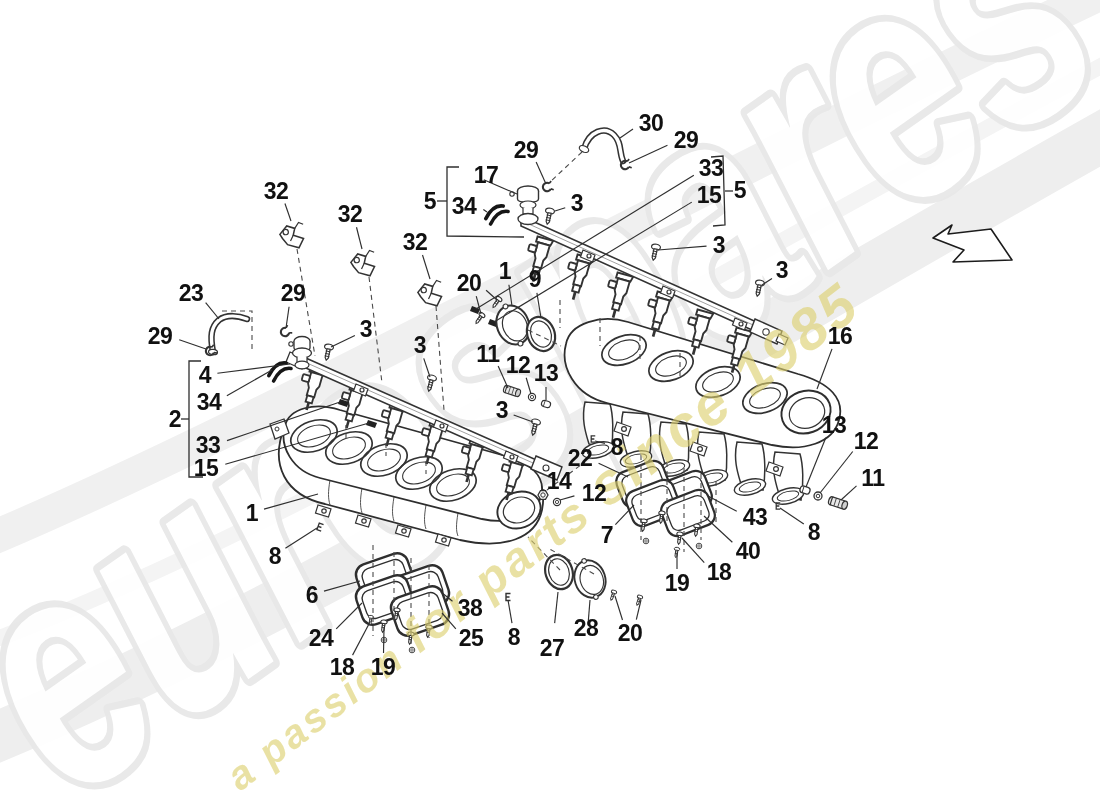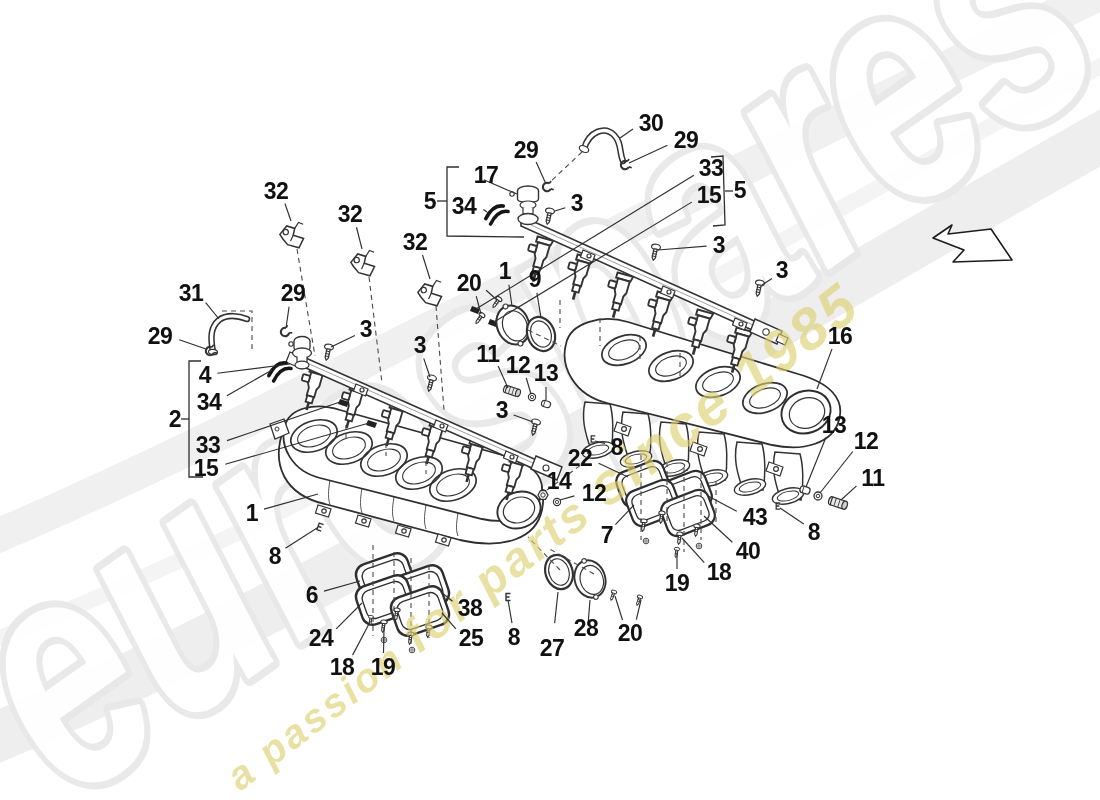--- a/index.html
+++ b/index.html
@@ -442,21 +442,21 @@
       <div class="callout" style="left: 430px; top: 201px;">5</div>
       <div class="callout" style="left: 711px; top: 168px;">33</div>
       <div class="callout" style="left: 709px; top: 195px;">15</div>
       <div class="callout" style="left: 740px; top: 190px;">5</div>
       <div class="callout" style="left: 577px; top: 203px;">3</div>
       <div class="callout" style="left: 719px; top: 245px;">3</div>
       <div class="callout" style="left: 782px; top: 270px;">3</div>
       <div class="callout" style="left: 276px; top: 191px;">32</div>
       <div class="callout" style="left: 350px; top: 214px;">32</div>
       <div class="callout" style="left: 415px; top: 242px;">32</div>
-      <div class="callout" style="left: 191px; top: 293px;">31</div>
+      <div class="callout" style="left: 191px; top: 293px;">23</div>
       <div class="callout" style="left: 160px; top: 336px;">29</div>
       <div class="callout" style="left: 293px; top: 293px;">29</div>
       <div class="callout" style="left: 366px; top: 329px;">3</div>
       <div class="callout" style="left: 469px; top: 283px;">20</div>
       <div class="callout" style="left: 505px; top: 271px;">1</div>
       <div class="callout" style="left: 535px; top: 279px;">9</div>
       <div class="callout" style="left: 420px; top: 345px;">3</div>
       <div class="callout" style="left: 488px; top: 354px;">11</div>
       <div class="callout" style="left: 518px; top: 365px;">12</div>
       <div class="callout" style="left: 546px; top: 373px;">13</div>

